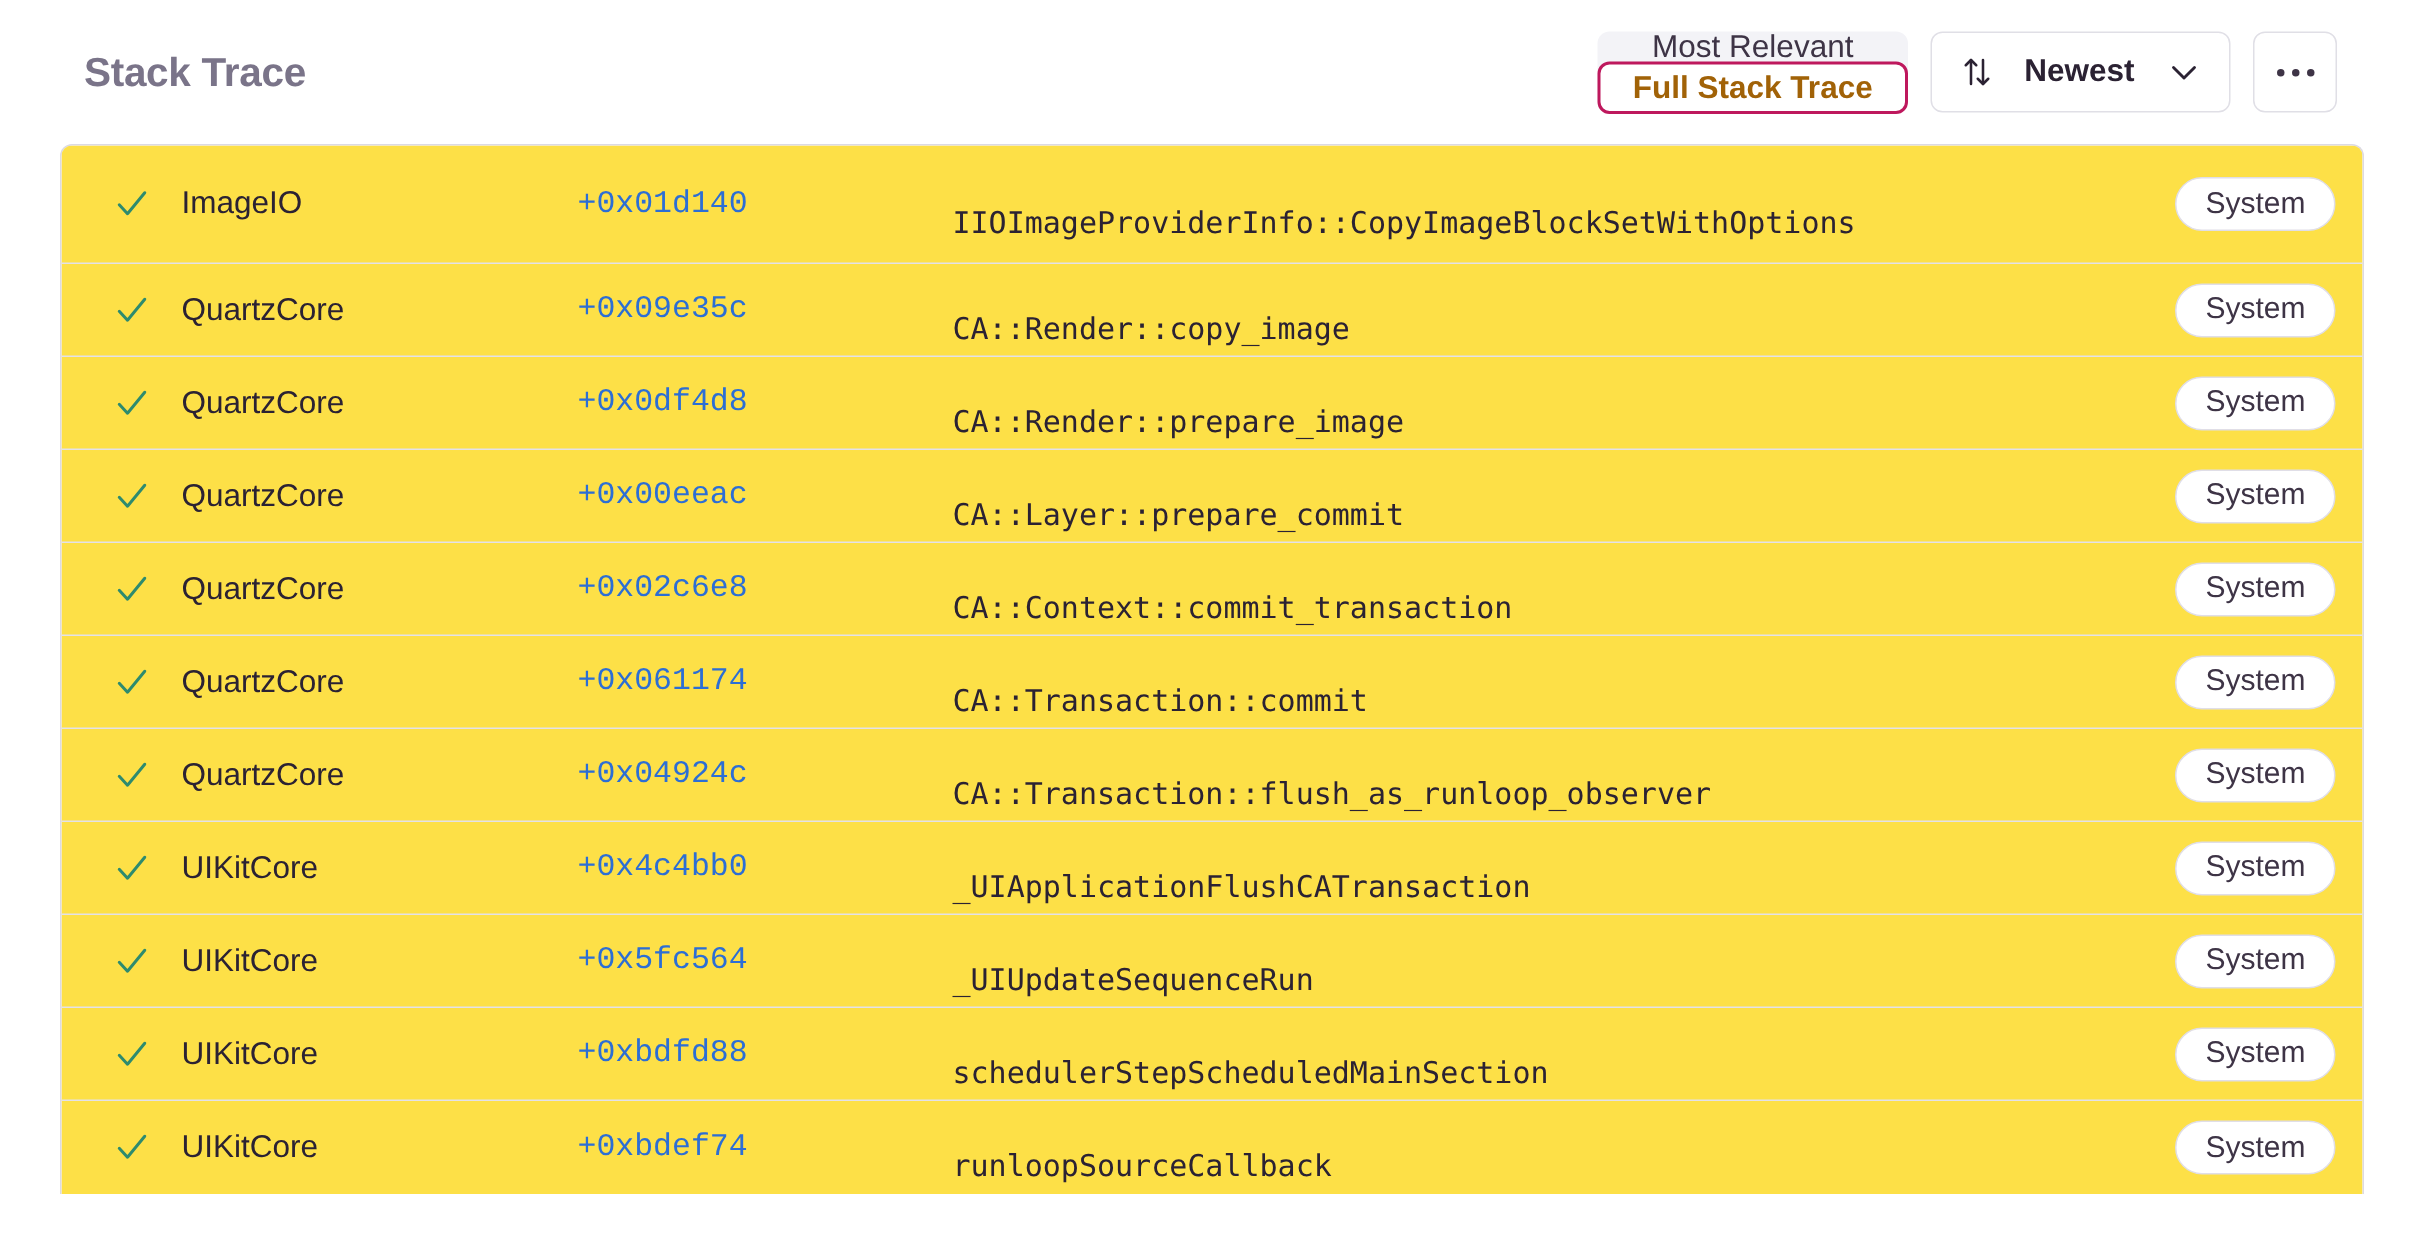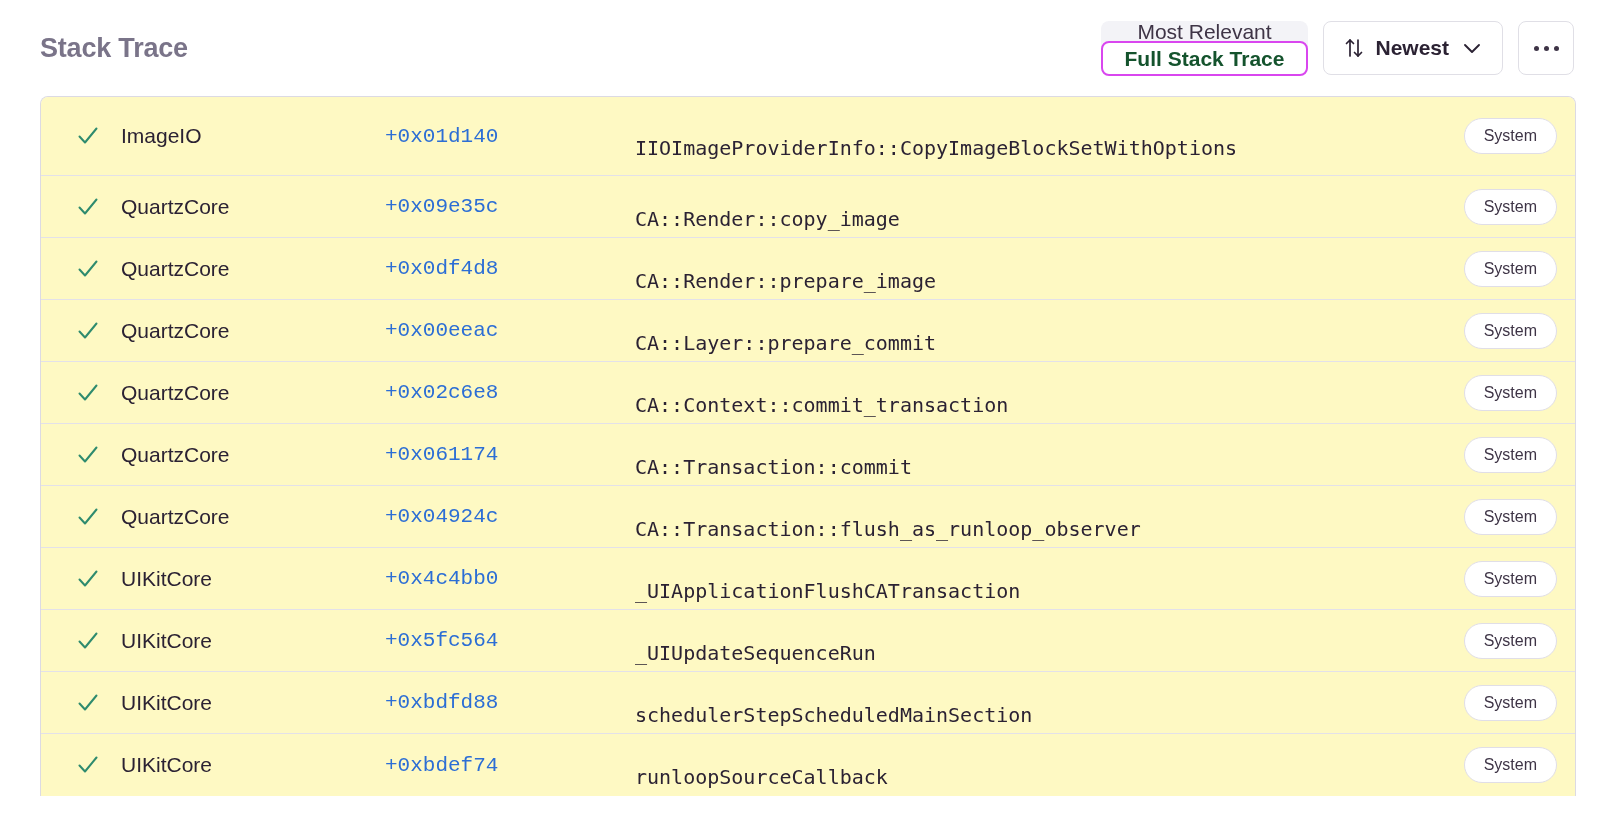--- a/index.html
+++ b/index.html
@@ -24,21 +24,21 @@
 
   
   .header {
     position: absolute;
     left: 0;
     top: 0;
     width: 1614px;
     height: 96px;
     display: flex;
     align-items: center;
-    padding: 0 40px;
+    padding: 0 56px;
     box-sizing: border-box;
   }
 
   .page-title {
     font-size: 27px;
     font-weight: 700;
     color: #7a7489;
     letter-spacing: -0.2px;
     line-height: 1;
     margin: 0;
@@ -74,34 +74,34 @@
     border: none;
     border-radius: 8px;
     cursor: pointer;
     white-space: nowrap;
     font-family: "Liberation Sans", sans-serif;
     line-height: 1;
   }
 
   .seg-btn.active {
     background: #ffffff;
-    border: 2px solid #d946ef;
+    border: 2px solid #be185d;
     font-weight: 700;
-    color: #14532d;
+    color: #a16207;
     box-sizing: border-box;
     margin: -1px 0;
     height: 40px;
     padding: 0 22px;
   }
 
   
   .sort-btn {
     display: flex;
     align-items: center;
-    gap: 11px;
+    gap: 21px;
     height: 54px;
     padding: 0 20px;
     background: #ffffff;
     border: 1px solid #e0dfe6;
     border-radius: 8px;
     font-size: 21px;
     font-weight: 700;
     color: #2b2233;
     cursor: pointer;
     font-family: "Liberation Sans", sans-serif;
@@ -158,21 +158,21 @@
     background: #f9f9fb;
     overflow: hidden;
     box-sizing: border-box;
   }
 
   .frame-row {
     display: flex;
     align-items: center;
     min-height: 62px;
     border-bottom: 1px solid #e3e1e9;
-    background: #fef9c3;
+    background: #fde047;
     padding: 0 18px 0 0;
     box-sizing: border-box;
   }
 
   .frame-row:last-child {
     border-bottom: none;
   }
 
   .frame-row.tall {
     min-height: 79px;
@@ -235,21 +235,21 @@
 
   .badge {
     display: inline-flex;
     align-items: center;
     justify-content: center;
     height: 36px;
     padding: 0 19px;
     border: 1px solid #e0dee7;
     border-radius: 18px;
     background: #ffffff;
-    font-size: 16px;
+    font-size: 20px;
     color: #3e3446;
     white-space: nowrap;
     box-sizing: border-box;
   }
 </style>
 </head>
 <body>
 
 <div class="page">
 

